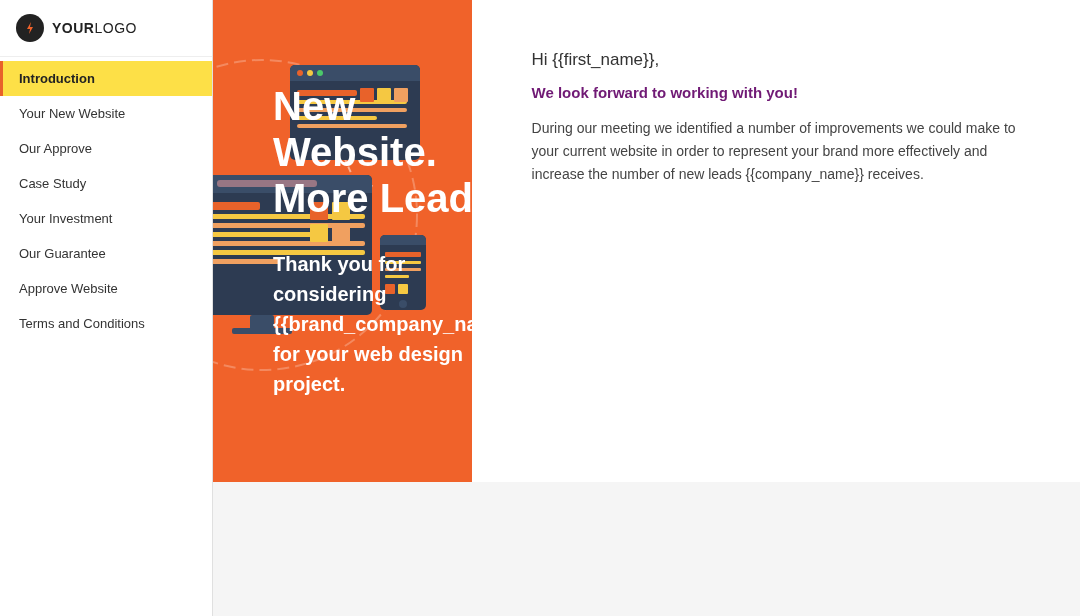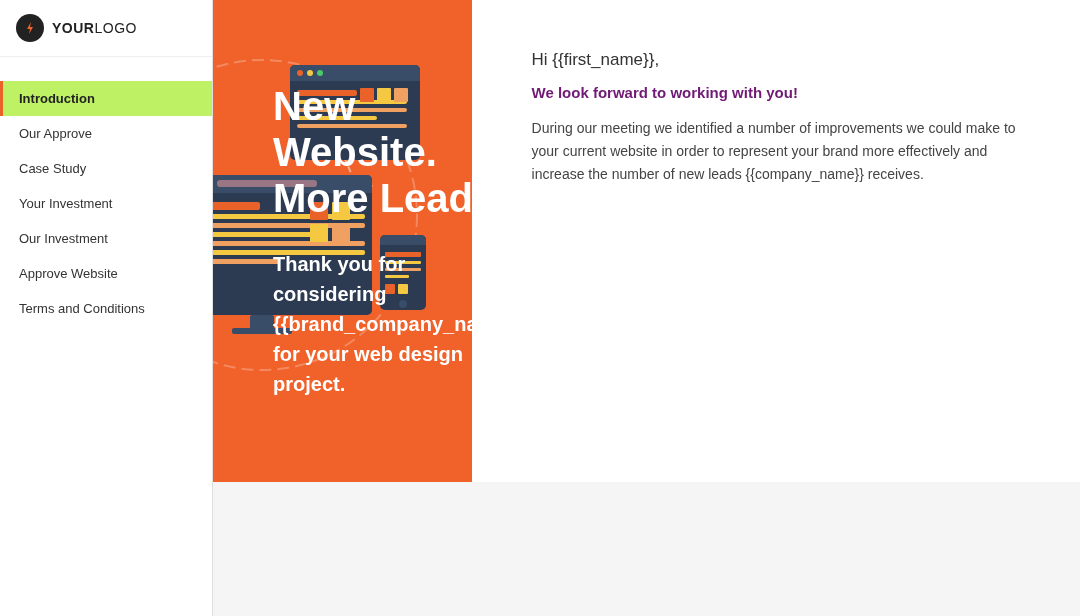--- a/index.html
+++ b/index.html
@@ -7,21 +7,20 @@
 
     
     #sidebar {
       width: 213px;
       min-width: 213px;
       background: #fff;
       display: flex;
       flex-direction: column;
       height: 616px;
       border-right: 1px solid #e0e0e0;
-      gap: 20px;
     }
     #logo-area {
       display: flex;
       align-items: center;
       padding: 14px 16px;
       border-bottom: 1px solid #eee;
     }
     #logo-icon {
       width: 28px;
       height: 28px;
@@ -49,21 +48,21 @@
     .nav-item {
       padding: 10px 16px;
       font-size: 13px;
       color: #333;
       cursor: pointer;
       border-left: 3px solid transparent;
     }
     .nav-item.active {
       font-weight: bold;
       color: #222;
-      background: #bef264;
+      background: #fde047;
       border-left: 3px solid #e8622a;
     }
 
     
     #main {
       flex: 1;
       display: flex;
       flex-direction: row;
       overflow-y: auto;
       height: 482px;
@@ -146,24 +145,25 @@
         <polygon points="8,1 4,8 7,8 6,13 10,6 7,6" fill="#f0622a"></polygon>
       </svg>
     </div>
     <div id="logo-text">
       <span style="font-weight:900;">YOUR</span><span>LOGO</span>
     </div>
   </div>
   <nav id="nav-menu">
 
   <div class="nav-item active">Introduction</div>
+      <div class="nav-item">Your New Website</div>
       <div class="nav-item">Our Approve</div>
       <div class="nav-item">Case Study</div>
       <div class="nav-item">Your Investment</div>
-      <div class="nav-item">Our Investment</div>
+      <div class="nav-item">Our Guarantee</div>
       <div class="nav-item">Approve Website</div>
       <div class="nav-item">Terms and Conditions</div>
     </nav>
 </aside>
 
 <main id="main">
 
   <section id="hero">
     <div id="hero-content">
       <h1 id="hero-title">

